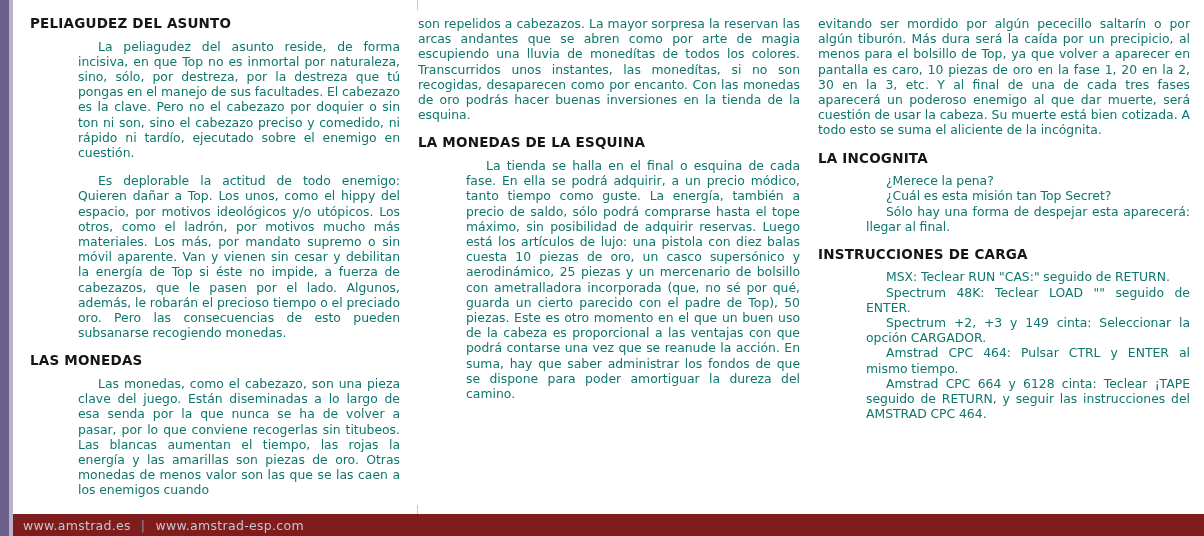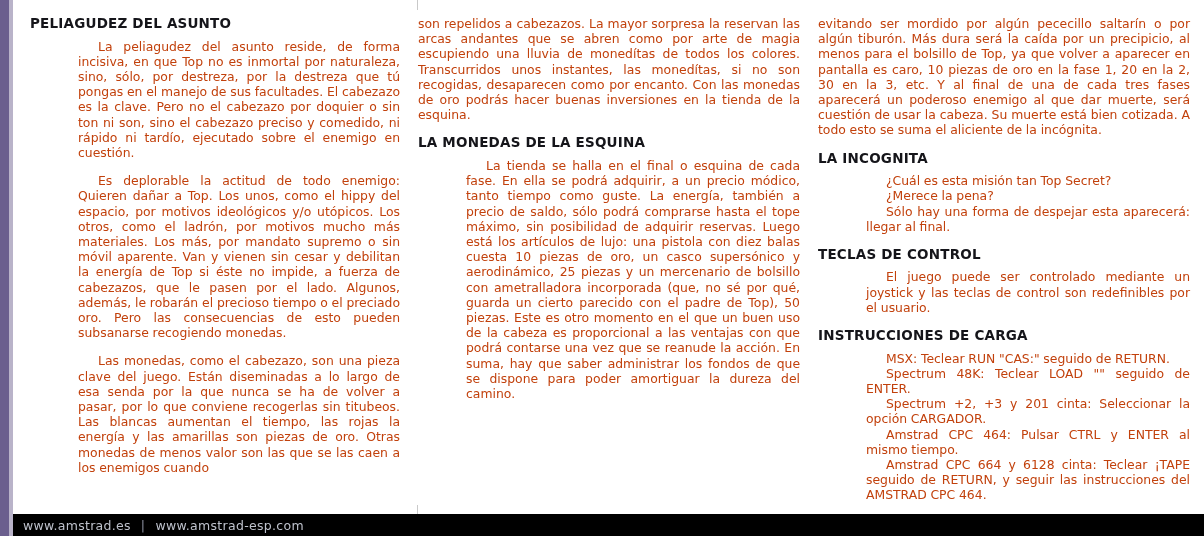--- a/index.html
+++ b/index.html
@@ -62,38 +62,38 @@
     letter-spacing: 0.2px;
     color: #15151a;
     margin: 0 0 7px 0;
     line-height: 1.15;
   }
   .sec + .sec { margin-top: 13px; }
   p.para {
     font-family: "DejaVu Sans", sans-serif;
     font-size: 12.4px;
     line-height: 15.2px;
-    color: #c2410c;
+    color: #0f766e;
     margin: 0 0 0 0;
     text-align: justify;
     text-justify: inter-word;
     word-spacing: -0.2px;
   }
   p.para.indent { text-indent: 20px; margin-left: 48px; }
   p.para + p.para { margin-top: 0px; }
   .tight { margin-top: 2px; }
 
   
   .watermark {
     position: absolute;
     left: 13px;
     bottom: 0;
     width: 1191px;
     height: 22px;
-    background: #000000;
+    background: #7f1d1d;
     color: #cfd3de;
     font-family: "DejaVu Sans", sans-serif;
     font-size: 12.5px;
     display: flex;
     align-items: center;
     padding-left: 10px;
     box-sizing: border-box;
     letter-spacing: 0.3px;
   }
   .watermark .sep { margin: 0 10px; color: #8b90a0; }
@@ -114,20 +114,21 @@
 
     <div class="col col1">
       <div class="sec">
         <h2 class="heading">PELIAGUDEZ DEL ASUNTO</h2>
         <p class="para indent">La peliagudez del asunto reside, de forma incisiva, en que Top no es inmortal por naturaleza, sino, sólo, por destreza, por la destreza que tú pongas en el manejo de sus facultades. El cabezazo es la clave. Pero no el cabezazo por doquier o sin ton ni son, sino el cabezazo preciso y comedido, ni rápido ni tardío, ejecutado sobre el enemigo en cuestión.</p>
       </div>
       <div class="sec">
         <p class="para indent">Es deplorable la actitud de todo enemigo: Quieren dañar a Top. Los unos, como el hippy del espacio, por motivos ideológicos y/o utópicos. Los otros, como el ladrón, por motivos mucho más materiales. Los más, por mandato supremo o sin móvil aparente. Van y vienen sin cesar y debilitan la energía de Top si éste no impide, a fuerza de cabezazos, que le pasen por el lado. Algunos, además, le robarán el precioso tiempo o el preciado oro. Pero las consecuencias de esto pueden subsanarse recogiendo monedas.</p>
       </div>
       <div class="sec">
+        <h2 class="heading">LAS MONEDAS</h2>
         <p class="para indent">Las monedas, como el cabezazo, son una pieza clave del juego. Están diseminadas a lo largo de esa senda por la que nunca se ha de volver a pasar, por lo que conviene recogerlas sin titubeos. Las blancas aumentan el tiempo, las rojas la energía y las amarillas son piezas de oro. Otras monedas de menos valor son las que se las caen a los enemigos cuando</p>
       </div>
     </div>
 
     <div class="col col2">
       <div class="sec" style="margin-top:0;">
         <p class="para">son repelidos a cabezazos. La mayor sorpresa la reservan las arcas andantes que se abren como por arte de magia escupiendo una lluvia de monedítas de todos los colores. Transcurridos unos instantes, las monedítas, si no son recogidas, desaparecen como por encanto. Con las monedas de oro podrás hacer buenas inversiones en la tienda de la esquina.</p>
       </div>
       <div class="sec">
         <h2 class="heading">LA MONEDAS DE LA ESQUINA</h2>
@@ -136,33 +137,29 @@
       <div class="sec">
       </div>
     </div>
 
     <div class="col col3">
       <div class="sec" style="margin-top:0;">
         <p class="para">evitando ser mordido por algún pececillo saltarín o por algún tiburón. Más dura será la caída por un precipicio, al menos para el bolsillo de Top, ya que volver a aparecer en pantalla es caro, 10 piezas de oro en la fase 1, 20 en la 2, 30 en la 3, etc. Y al final de una de cada tres fases aparecerá un poderoso enemigo al que dar muerte, será cuestión de usar la cabeza. Su muerte está bien cotizada. A todo esto se suma el aliciente de la incógnita.</p>
       </div>
       <div class="sec">
         <h2 class="heading">LA INCOGNITA</h2>
+        <p class="para indent">¿Merece la pena?</p>
         <p class="para indent">¿Cuál es esta misión tan Top Secret?</p>
-        <p class="para indent">¿Merece la pena?</p>
         <p class="para indent">Sólo hay una forma de despejar esta aparecerá: llegar al final.</p>
-      </div>
-      <div class="sec">
-        <h2 class="heading">TECLAS DE CONTROL</h2>
-        <p class="para indent">El juego puede ser controlado mediante un joystick y las teclas de control son redefinibles por el usuario.</p>
       </div>
       <div class="sec">
         <h2 class="heading">INSTRUCCIONES DE CARGA</h2>
         <p class="para indent">MSX: Teclear RUN "CAS:" seguido de RETURN.</p>
         <p class="para indent tight">Spectrum 48K: Teclear LOAD "" seguido de ENTER.</p>
-        <p class="para indent tight">Spectrum +2, +3 y 201 cinta: Seleccionar la opción CARGADOR.</p>
+        <p class="para indent tight">Spectrum +2, +3 y 149 cinta: Seleccionar la opción CARGADOR.</p>
         <p class="para indent tight">Amstrad CPC 464: Pulsar CTRL y ENTER al mismo tiempo.</p>
         <p class="para indent tight">Amstrad CPC 664 y 6128 cinta: Teclear ¡TAPE seguido de RETURN, y seguir las instrucciones del AMSTRAD CPC 464.</p>
       </div>
     </div>
 
   </div>
 
   <div class="watermark">
     <span class="wm-text">www.amstrad.es</span>
     <span class="sep">|</span>

